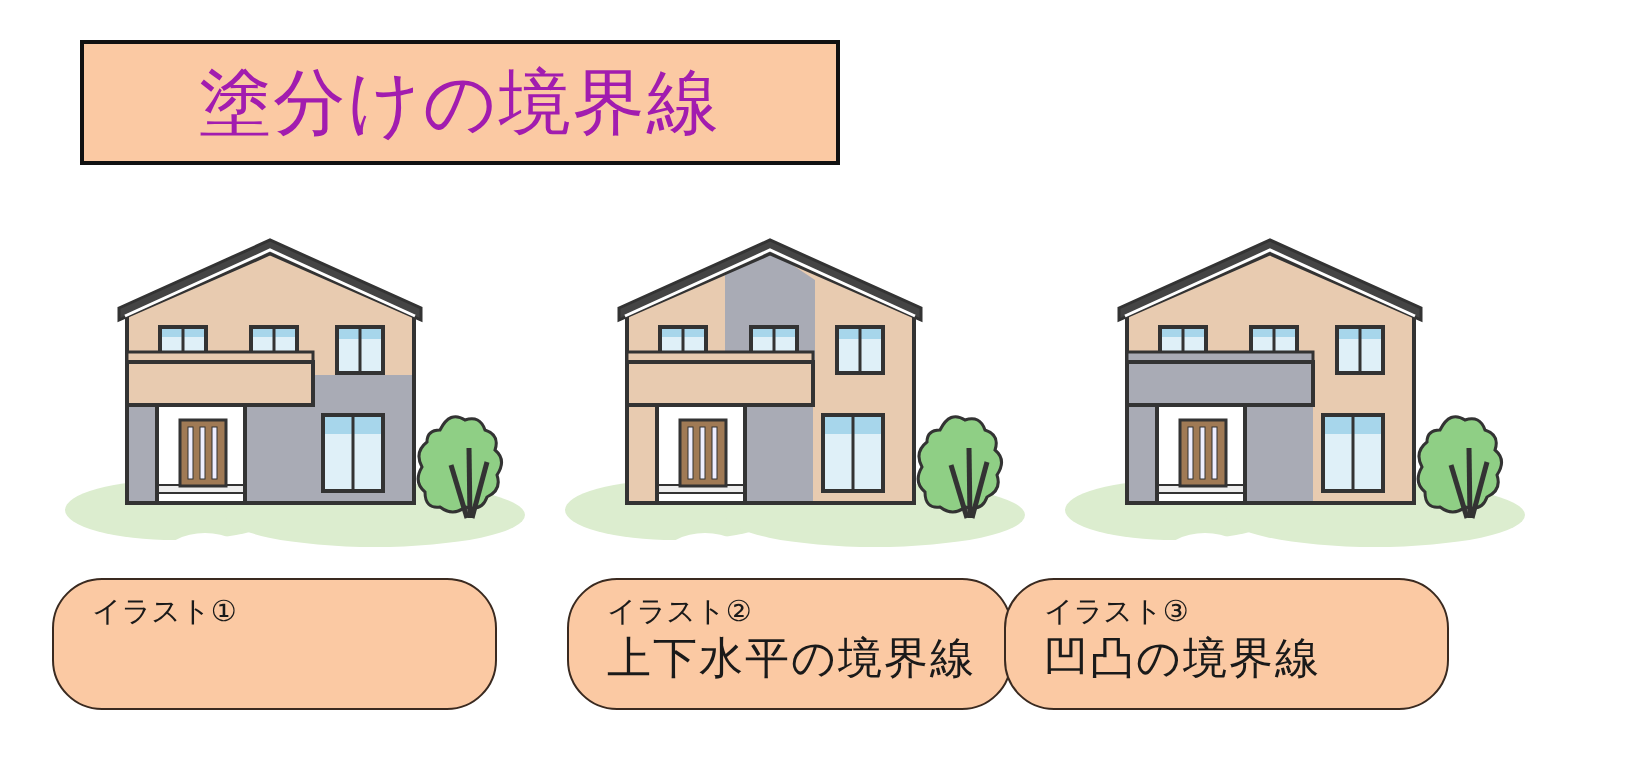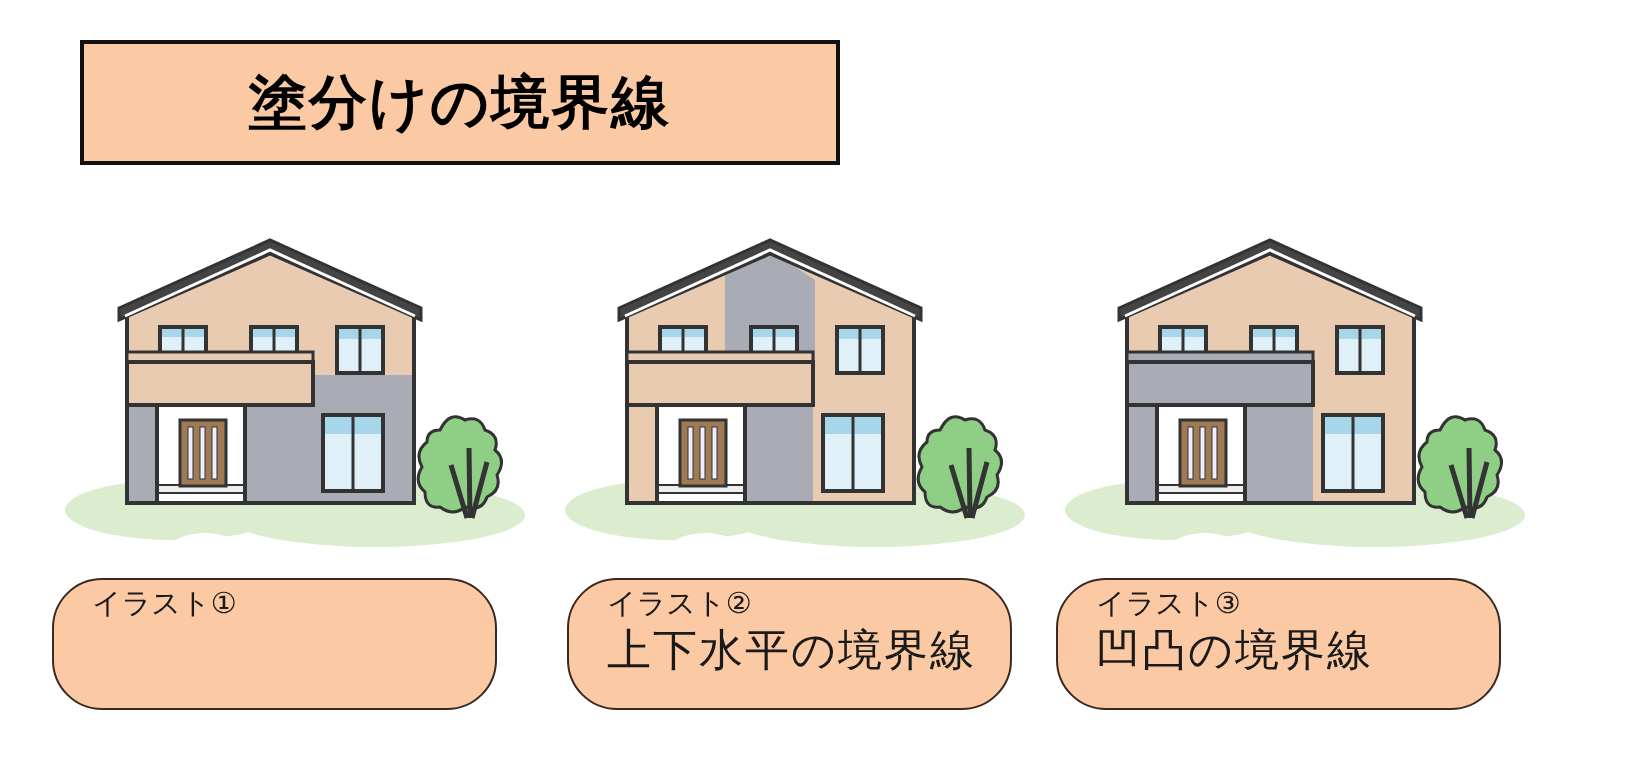--- a/index.html
+++ b/index.html
@@ -1,26 +1,26 @@
 <!DOCTYPE html>
 <html><head>
 <meta charset="utf-8">
 <style>
   html, body { margin:0; padding:0; background:#ffffff; }
   body { width:1628px; height:773px; position:relative; overflow:hidden;
          font-family:"DejaVu Sans","Liberation Sans",sans-serif; }
   .title-box { position:absolute; left:80px; top:40px; width:760px; height:125px;
     background:#fbc9a3; border:4px solid #111; box-sizing:border-box;
     display:flex; align-items:center; justify-content:center; }
-  .title-text { font-size:58px; font-weight:bold; color:#000000; letter-spacing:2px; }
+  .title-text { font-size:72px; font-weight:normal; color:#a21caf; letter-spacing:2px; }
   .house { position:absolute; top:230px; width:480px; height:330px; }
   .house svg { width:100%; height:100%; display:block; }
   .caption { position:absolute; top:578px; width:445px; height:132px;
     background:#fbc9a3; border:2px solid #3a2a20; box-sizing:border-box;
-    border-radius:50px; padding:6px 0 0 38px; color:#1a1a1a; }
+    border-radius:50px; padding:14px 0 0 38px; color:#1a1a1a; }
   .caption-label { font-size:29px; line-height:34px; display:block; }
   .caption-desc { font-size:44px; line-height:60px; display:block; letter-spacing:2px; }
 </style>
 </head>
 <body>
 
 <div class="title-box">
   <span class="title-text">塗分けの境界線</span>
 </div>
 
@@ -235,16 +235,16 @@
   </svg>
   </div>
 
 <div class="caption" style="left:52px">
   <span class="caption-label">イラスト①</span>
 </div>
 <div class="caption" style="left:567px">
   <span class="caption-label">イラスト②</span>
   <span class="caption-desc">上下水平の境界線</span>
 </div>
-<div class="caption" style="left:1056px">
+<div class="caption" style="left:1004px">
   <span class="caption-label">イラスト③</span>
   <span class="caption-desc">凹凸の境界線</span>
 </div>
 
 </body></html>

